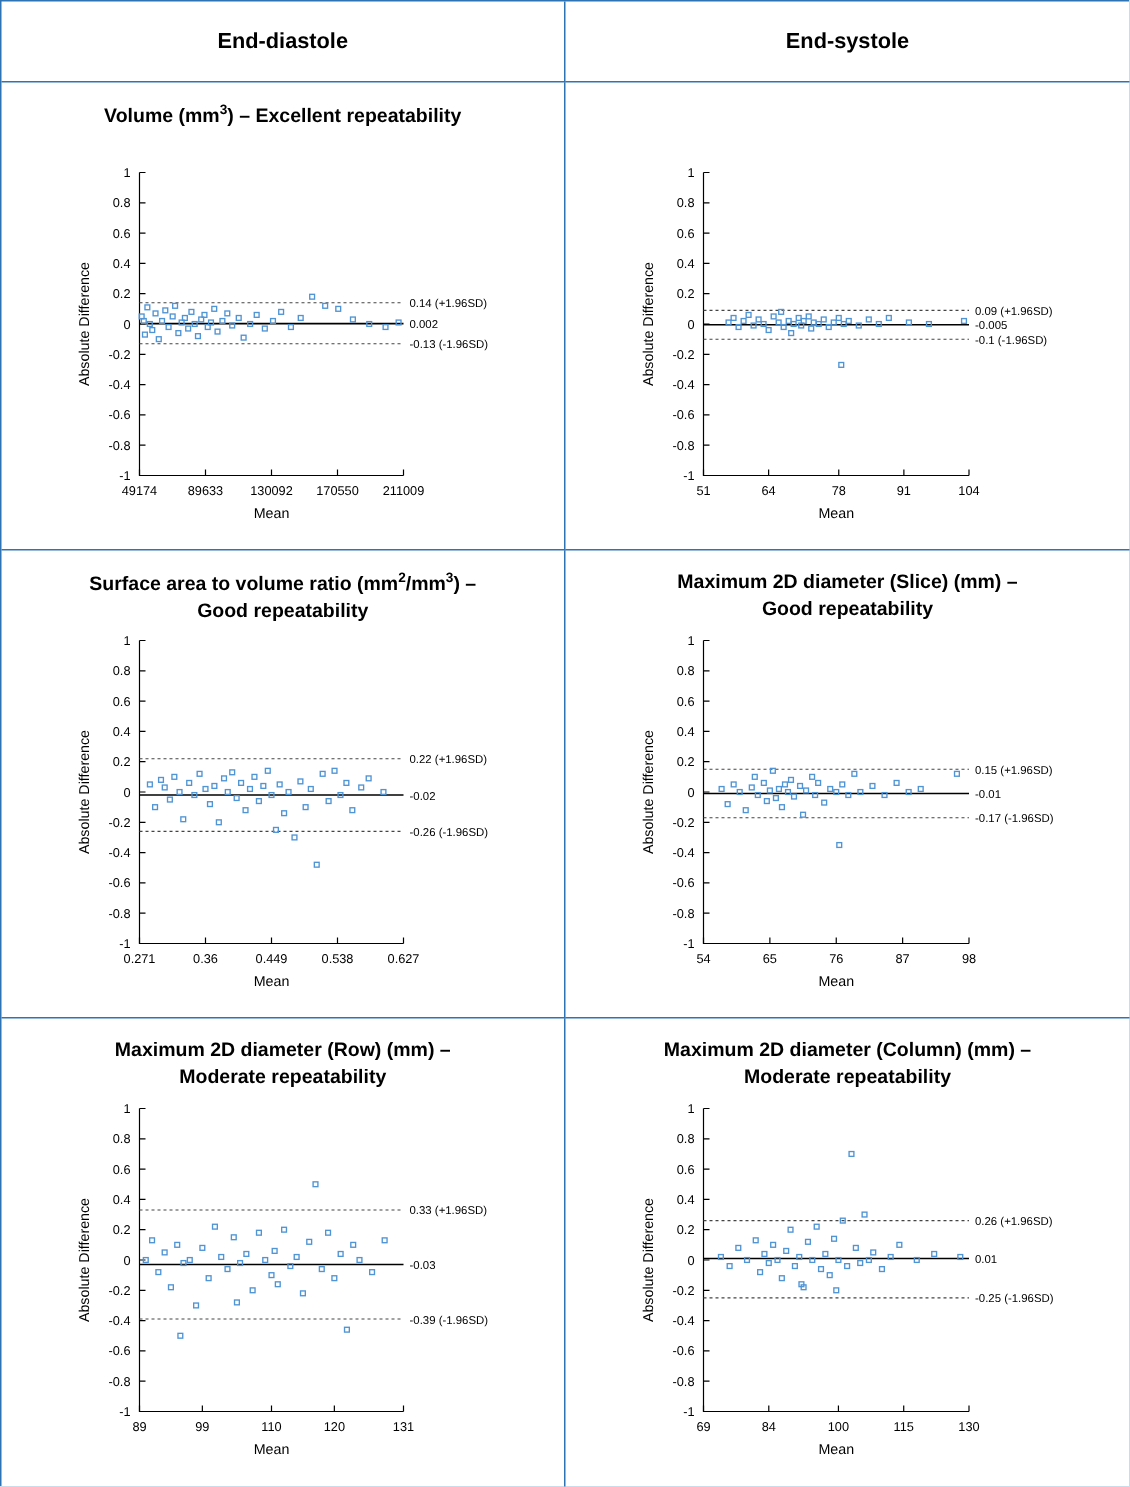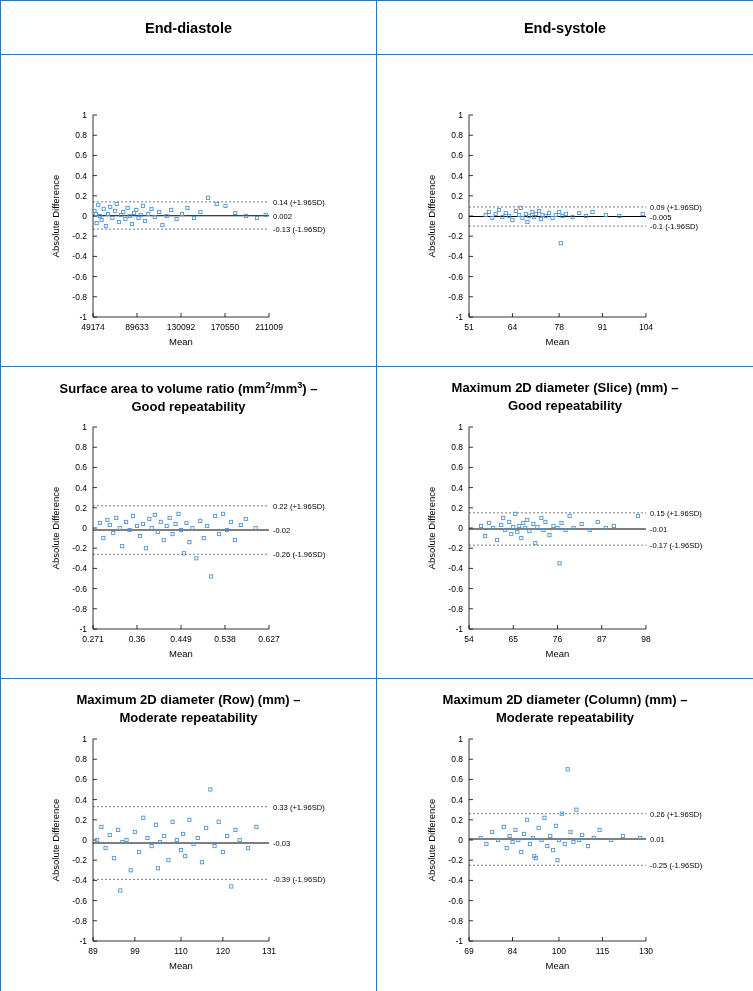--- a/index.html
+++ b/index.html
@@ -61,20 +61,23 @@
 </style>
 </head>
 <body>
 
 <div class="grid">
 
   <div class="cell hdr">End-diastole</div>
   <div class="cell hdr">End-systole</div>
 
   <div class="cell">
+    <div class="panel-title">
+      Volume (mm<sup>3</sup>) – Excellent repeatability
+    </div>
     <div class="plotwrap">
       <svg width="376" height="262" viewBox="0 0 376 262">
           <g>
             <path d="M 92 14 L 92 216 L 268 216" class="axis-line"></path>
             <line x1="92" y1="216" x2="96" y2="216" class="tick"></line>
             <text x="86" y="219" class="ticklabel" text-anchor="end">-1</text>
             <line x1="92" y1="195.8" x2="96" y2="195.8" class="tick"></line>
             <text x="86" y="198.8" class="ticklabel" text-anchor="end">-0.8</text>
             <line x1="92" y1="175.6" x2="96" y2="175.6" class="tick"></line>
             <text x="86" y="178.6" class="ticklabel" text-anchor="end">-0.6</text>

